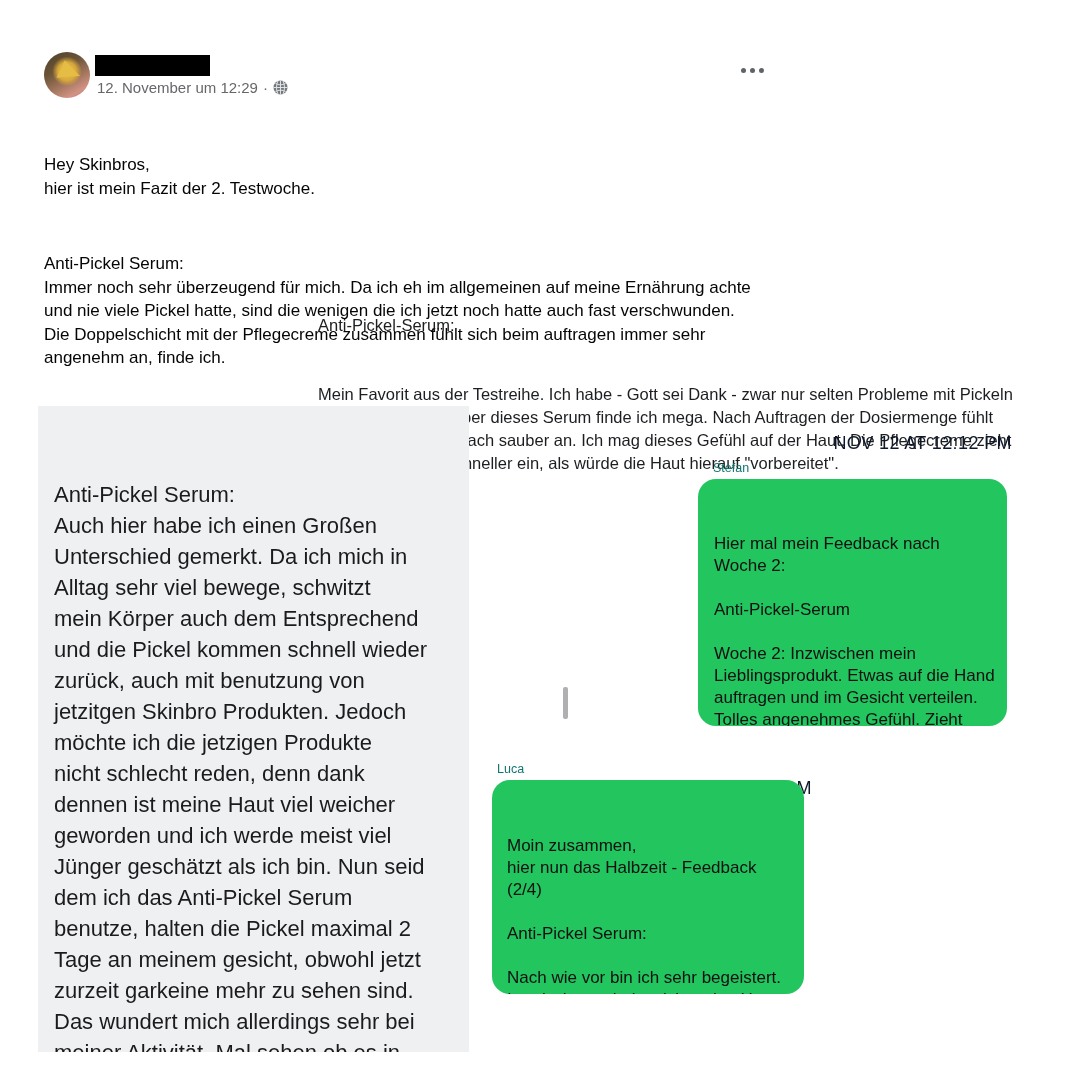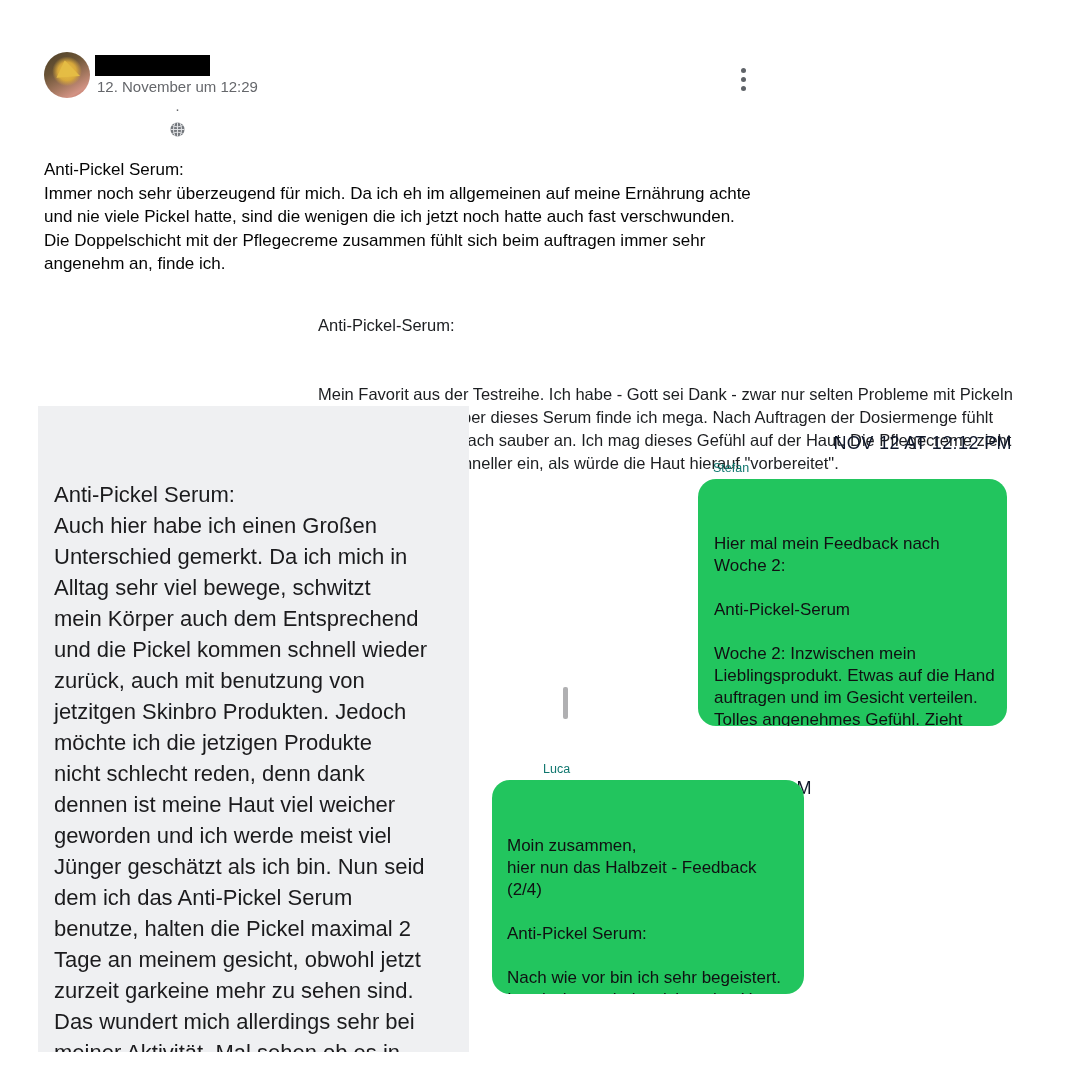--- a/index.html
+++ b/index.html
@@ -1,21 +1,21 @@
 <!DOCTYPE html>
 <html><head>
 <meta charset="utf-8">
 <style>
   html,body{margin:0;padding:0;}
   body{
     width:1080px;height:1080px;position:relative;background:#ffffff;
     font-family:"Liberation Sans","DejaVu Sans",sans-serif;
     -webkit-font-smoothing:antialiased;overflow:hidden;
   }
-  .abs{position:absolute;flex-direction:column;}
+  .abs{position:absolute;}
 
   
   .avatar{
     left:44px;top:52px;width:46px;height:46px;border-radius:50%;
     background:
       radial-gradient(circle at 50% 42%, #e9c24b 0%, #d8a83b 26%, rgba(216,168,59,0) 42%),
       linear-gradient(150deg,#4d4028 0%,#6b5436 35%,#a4775f 62%,#d29384 82%,#c06a5c 100%);
     overflow:hidden;
   }
   .avatar::after{
@@ -43,21 +43,21 @@
     box-sizing:border-box;padding:11px 16px;color:#1b1b1d;
     font-size:22px;line-height:31px;white-space:pre;overflow:hidden;
   }
 
   
   .chat-ts{color:#0f172a;font-size:18px;letter-spacing:.4px;text-align:right;}
   .chat-ts1{left:700px;top:433px;width:312px;}
   .chat-ts2{left:500px;top:734px;width:312px;margin-top:44px;}
   .chat-sender{color:#0f766e;font-size:12.5px;}
   .chat-sender1{left:713px;top:461px;}
-  .chat-sender2{left:497px;top:762px;margin-left:46px;}
+  .chat-sender2{left:497px;top:762px;}
   .bubble{
     background:#22c55e;border-radius:18px;box-sizing:border-box;
     color:#101012;font-size:17px;line-height:22px;white-space:pre;overflow:hidden;
   }
   .bubble1{left:698px;top:479px;width:309px;height:247px;padding:10px 16px 0;}
   .bubble2{left:492px;top:780px;width:312px;height:214px;padding:11px 15px 0;}
   .cursor-bar{left:563px;top:687px;width:5px;height:32px;background:#b0b0b2;border-radius:2px;}
 </style>
 </head>
 <body>
@@ -81,20 +81,22 @@
     </svg>
   </span>
 </div>
 <div class="abs menu-dots">
   <span class="dot"></span>
   <span class="dot"></span>
   <span class="dot"></span>
 </div>
 
 <div class="abs post-body">
+  <div class="para1">Hey Skinbros,
+hier ist mein Fazit der 2. Testwoche.</div>
   <div class="para2">Anti-Pickel Serum:
 Immer noch sehr überzeugend für mich. Da ich eh im allgemeinen auf meine Ernährung achte
 und nie viele Pickel hatte, sind die wenigen die ich jetzt noch hatte auch fast verschwunden.
 Die Doppelschicht mit der Pflegecreme zusammen fühlt sich beim auftragen immer sehr
 angenehm an, finde ich.</div>
 </div>
 
 <div class="abs review-mid">
   <div>Anti-Pickel-Serum:</div>
   <div class="review-para">Mein Favorit aus der Testreihe. Ich habe - Gott sei Dank - zwar nur selten Probleme mit Pickeln

